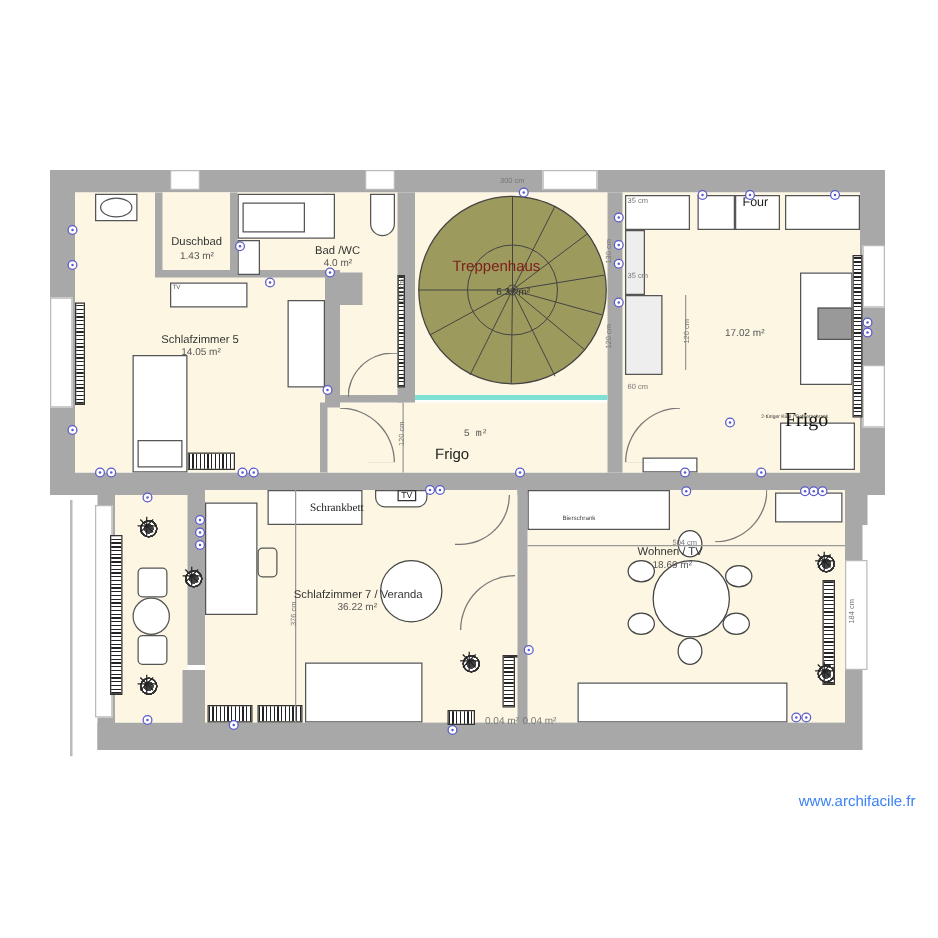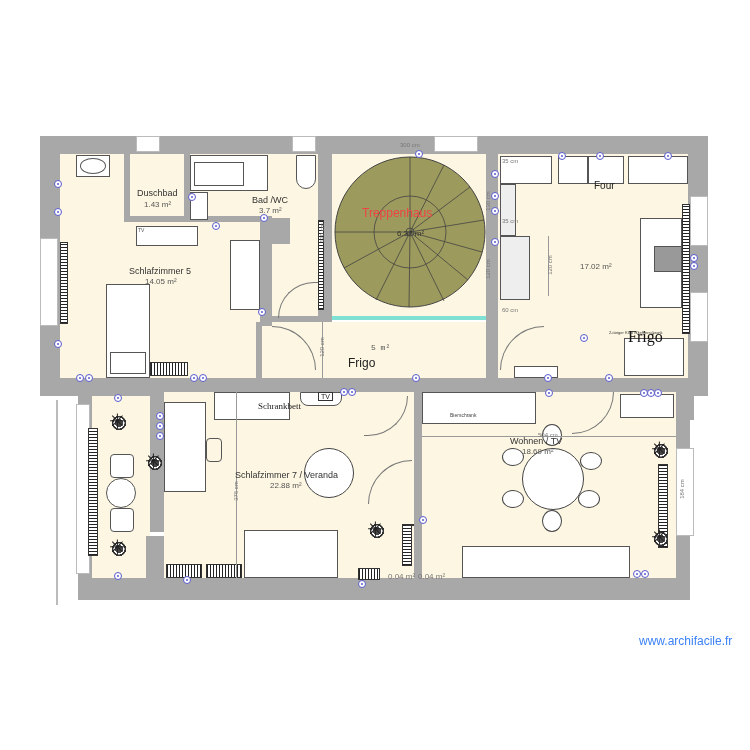--- a/index.html
+++ b/index.html
@@ -110,33 +110,33 @@
     <line x1="76" y1="76" x2="75" y2="151"></line>
     <line x1="76" y1="76" x2="42" y2="144"></line>
     <line x1="76" y1="76" x2="10" y2="112"></line>
     <line x1="76" y1="76" x2="1" y2="76"></line>
   </g>
 </svg>
 
 <div class="furn" style="left:500px;top:156px;width:52px;height:28px;"></div>
 <div class="furn" style="left:558px;top:156px;width:30px;height:28px;"></div>
 <div class="furn" style="left:588px;top:156px;width:36px;height:28px;"></div>
-<div class="label" style="left:594px;top:180px;font-size:10px;color:#222;">Four</div>
+<div class="label" style="left:594px;top:157px;font-size:10px;color:#222;">Four</div>
 <div class="furn" style="left:628px;top:156px;width:60px;height:28px;"></div>
 <div class="furn" style="left:500px;top:236px;width:30px;height:64px;background:#eee;"></div>
 <div class="furn" style="left:500px;top:184px;width:16px;height:52px;background:#eee;"></div>
 <div class="furn" style="left:640px;top:218px;width:42px;height:90px;"></div>
 <div class="abs" style="left:654px;top:246px;width:28px;height:26px;background:#999;border:1px solid #555;box-sizing:border-box;"></div>
 <div class="furn" style="left:624px;top:338px;width:60px;height:38px;"></div>
 <div class="label" style="left:628px;top:328px;font-family:'Liberation Serif', serif;font-size:16px;color:#111;">Frigo</div>
 <div class="abs" style="left:609px;top:330px;font-size:4px;color:#333;white-space:nowrap;">2-türiger Kühl / Gefrierschrank</div>
 <div class="furn" style="left:514px;top:366px;width:44px;height:12px;"></div>
 
 <div class="furn" style="left:214px;top:392px;width:76px;height:28px;"></div>
-<div class="label" style="left:258px;top:401px;font-family:'Liberation Serif', serif;font-size:9px;color:#222;">Schrankbett</div>
+<div class="label" style="left:248px;top:401px;font-family:'Liberation Serif', serif;font-size:9px;color:#222;">Schrankbett</div>
 <div class="furn" style="left:300px;top:392px;width:42px;height:14px;border-radius:0 0 8px 8px;"></div>
 <div class="abs" style="left:318px;top:392px;font-size:7px;color:#222;border:1px solid #333;padding:0 2px;">TV</div>
 <div class="furn" style="left:164px;top:402px;width:42px;height:90px;"></div>
 <div class="abs" style="left:206px;top:438px;width:16px;height:24px;border:1px solid #555;border-radius:4px;box-sizing:border-box;"></div>
 <div class="abs" style="left:304px;top:448px;width:50px;height:50px;border:1px solid #444;border-radius:50%;background:#fff;box-sizing:border-box;"></div>
 <div class="furn" style="left:244px;top:530px;width:94px;height:48px;"></div>
 <div class="abs" style="left:110px;top:454px;width:24px;height:24px;border:1px solid #555;border-radius:4px;background:#fff;box-sizing:border-box;"></div>
 <div class="abs" style="left:106px;top:478px;width:30px;height:30px;border:1px solid #555;border-radius:50%;background:#fff;box-sizing:border-box;"></div>
 <div class="abs" style="left:110px;top:508px;width:24px;height:24px;border:1px solid #555;border-radius:4px;background:#fff;box-sizing:border-box;"></div>
 <div class="plant" style="left:108px;top:412px;"></div>
@@ -179,30 +179,30 @@
 <div class="dim" style="left:312px;top:230px;transform:rotate(-90deg);">120 cm</div>
 <div class="dim" style="left:478px;top:198px;transform:rotate(-90deg);">130 cm</div>
 <div class="dim" style="left:478px;top:266px;transform:rotate(-90deg);">120 cm</div>
 <div class="dim" style="left:226px;top:488px;transform:rotate(-90deg);">376 cm</div>
 <div class="dim" style="left:538px;top:432px;">504 cm</div>
 <div class="dim" style="left:672px;top:486px;transform:rotate(-90deg);">184 cm</div>
 
 <div class="label" style="left:137px;top:188px;font-size:9px;">Duschbad</div>
 <div class="area" style="left:144px;top:200px;">1.43 m²</div>
 <div class="label" style="left:252px;top:195px;font-size:9px;">Bad /WC</div>
-<div class="area" style="left:259px;top:206px;">3.7 m²</div>
+<div class="area" style="left:259px;top:206px;">4.0 m²</div>
 <div class="label" style="left:129px;top:266px;font-size:9px;">Schlafzimmer 5</div>
 <div class="area" style="left:145px;top:277px;">14.05 m²</div>
-<div class="label" style="left:362px;top:206px;font-size:12px;color:#ef4444;">Treppenhaus</div>
+<div class="label" style="left:362px;top:206px;font-size:12px;color:#7f1d1d;">Treppenhaus</div>
 <div class="area" style="left:397px;top:229px;color:#333;">6.37 m²</div>
 <div class="label" style="left:348px;top:356px;font-size:12px;color:#222;">Frigo</div>
 <div class="area" style="left:371px;top:343px;font-family:Liberation Mono, monospace;">5 m²</div>
 <div class="area" style="left:580px;top:262px;">17.02 m²</div>
 <div class="label" style="left:235px;top:470px;font-size:9px;">Schlafzimmer 7 / Veranda</div>
-<div class="area" style="left:270px;top:481px;">22.88 m²</div>
+<div class="area" style="left:270px;top:481px;">36.22 m²</div>
 <div class="label" style="left:510px;top:436px;font-size:9px;">Wohnen / TV</div>
 <div class="area" style="left:522px;top:447px;">18.69 m²</div>
 <div class="area" style="left:388px;top:572px;color:#777;">0.04 m²</div>
 <div class="area" style="left:418px;top:572px;color:#777;">0.04 m²</div>
 
 <div class="outlet" style="left:54px;top:180px;"></div>
 <div class="outlet" style="left:54px;top:208px;"></div>
 <div class="outlet" style="left:54px;top:340px;"></div>
 <div class="outlet" style="left:76px;top:374px;"></div>
 <div class="outlet" style="left:85px;top:374px;"></div>

